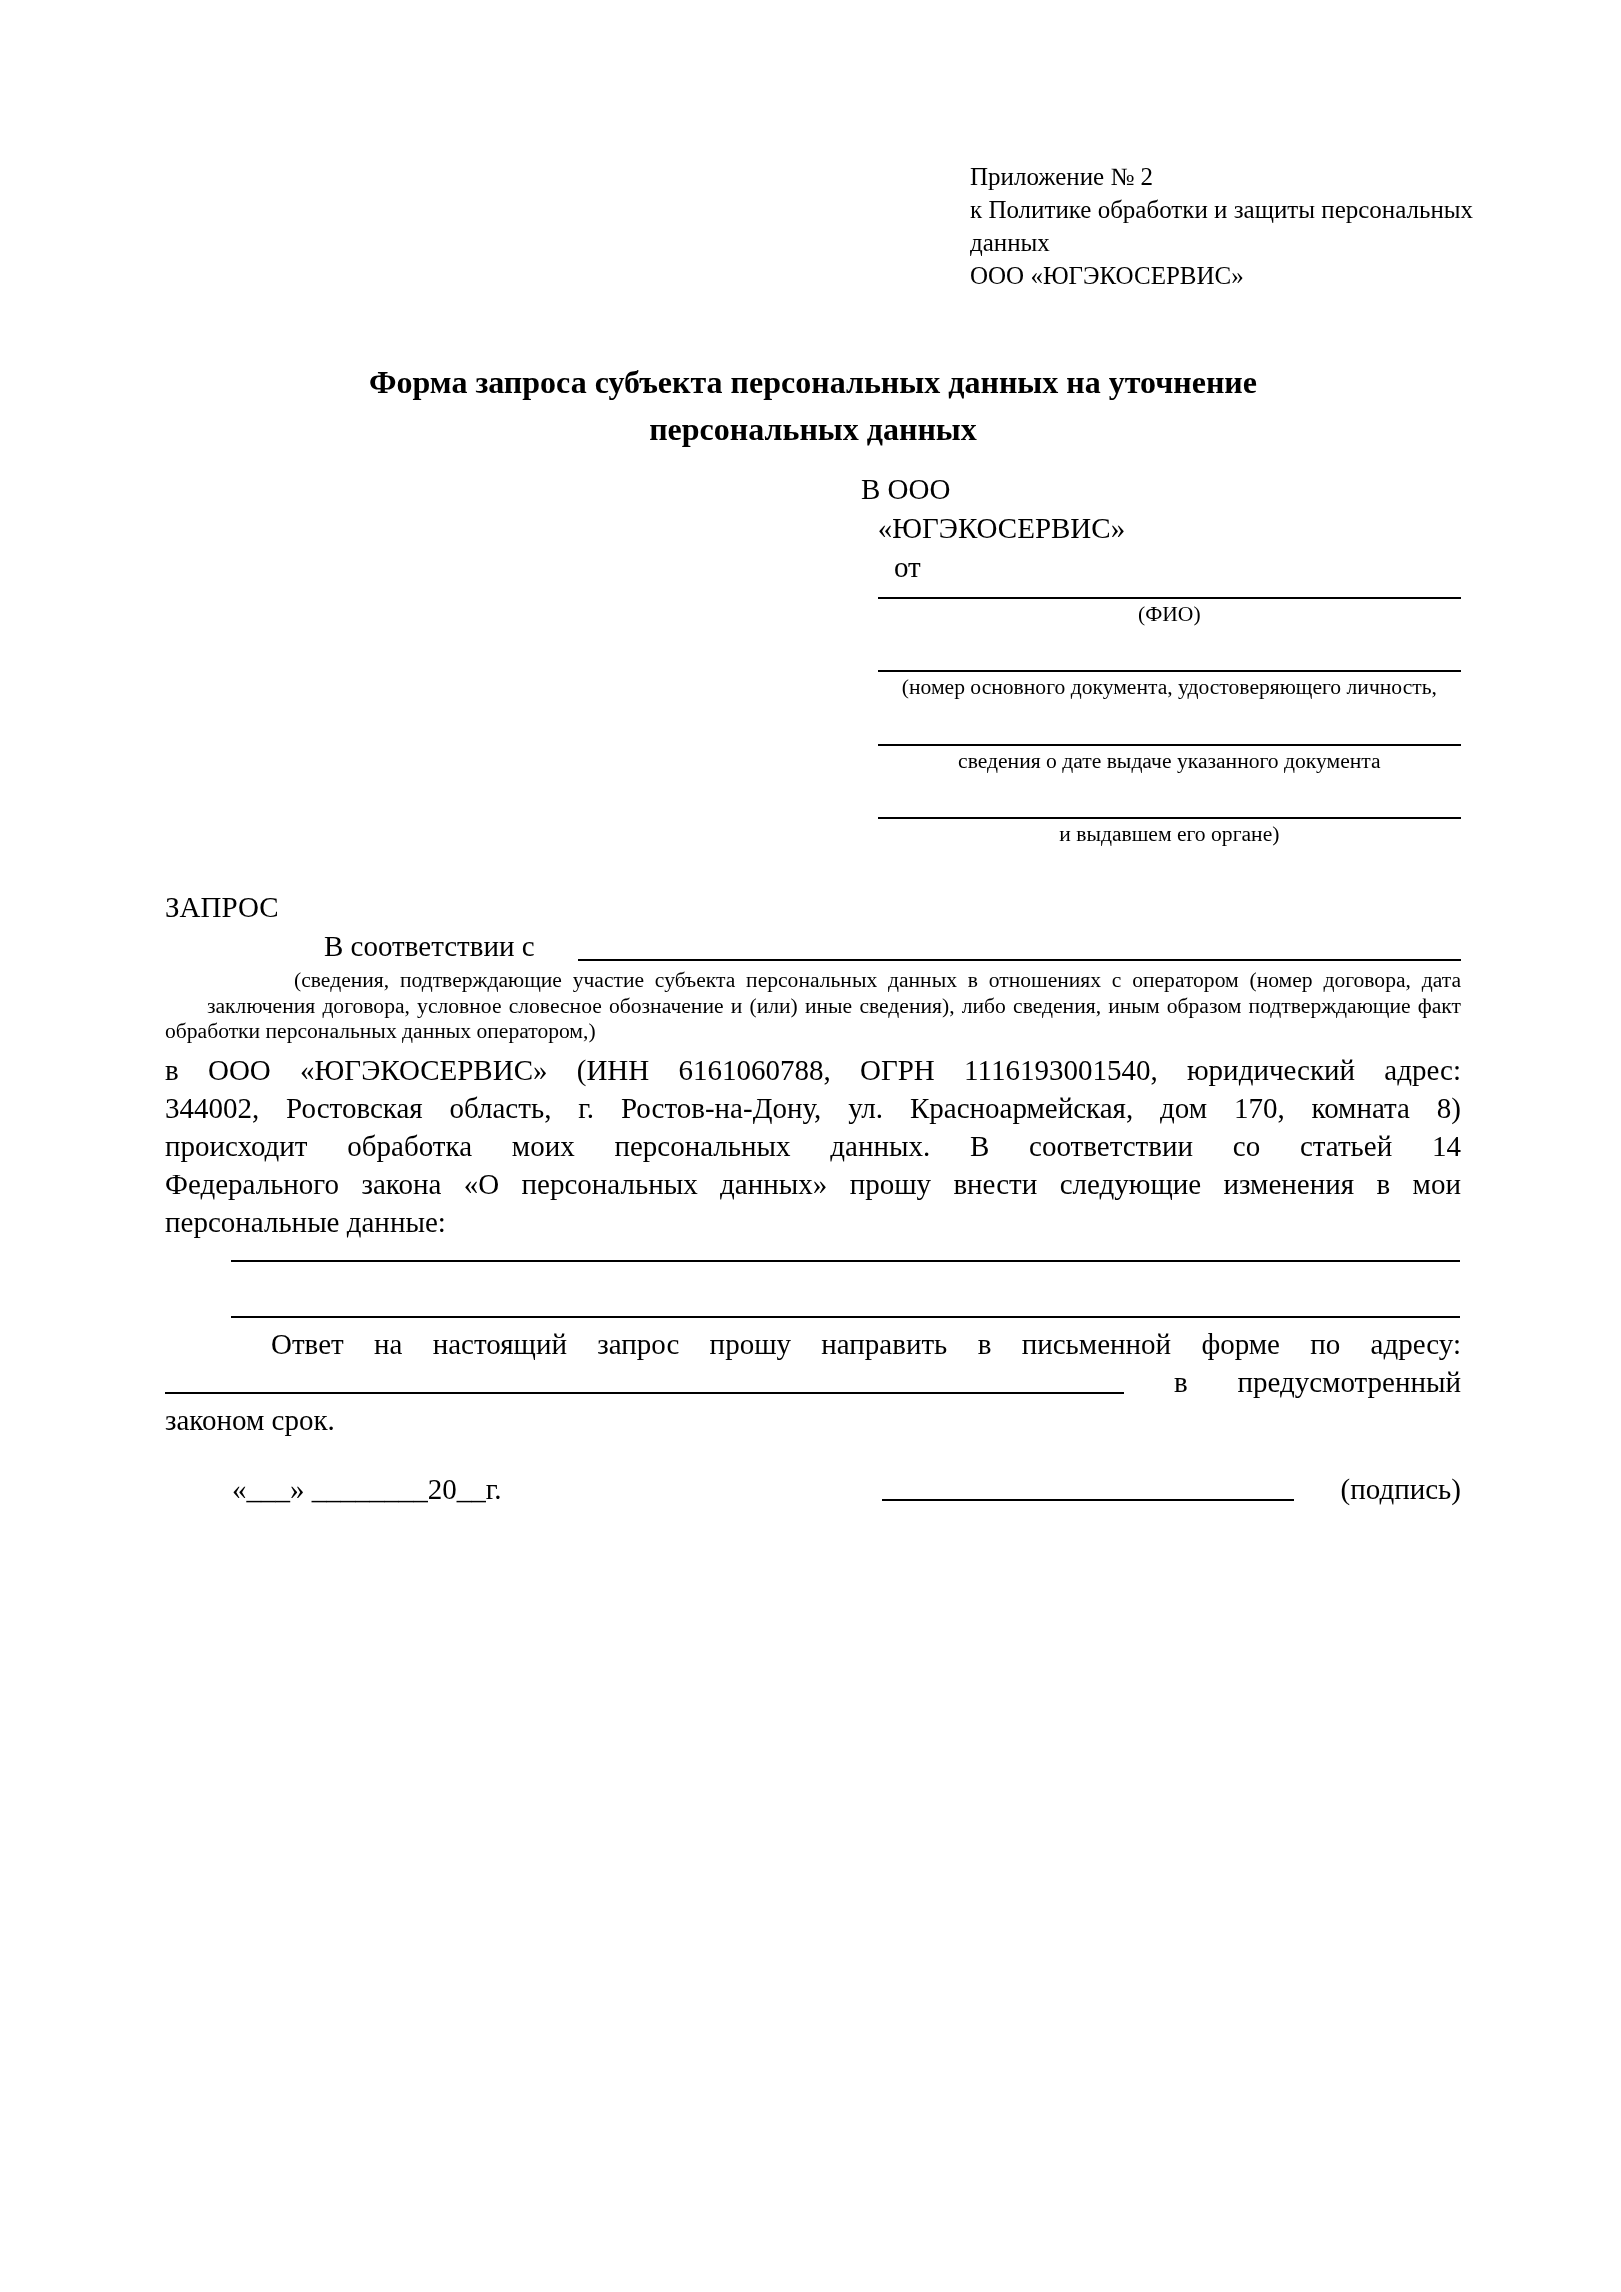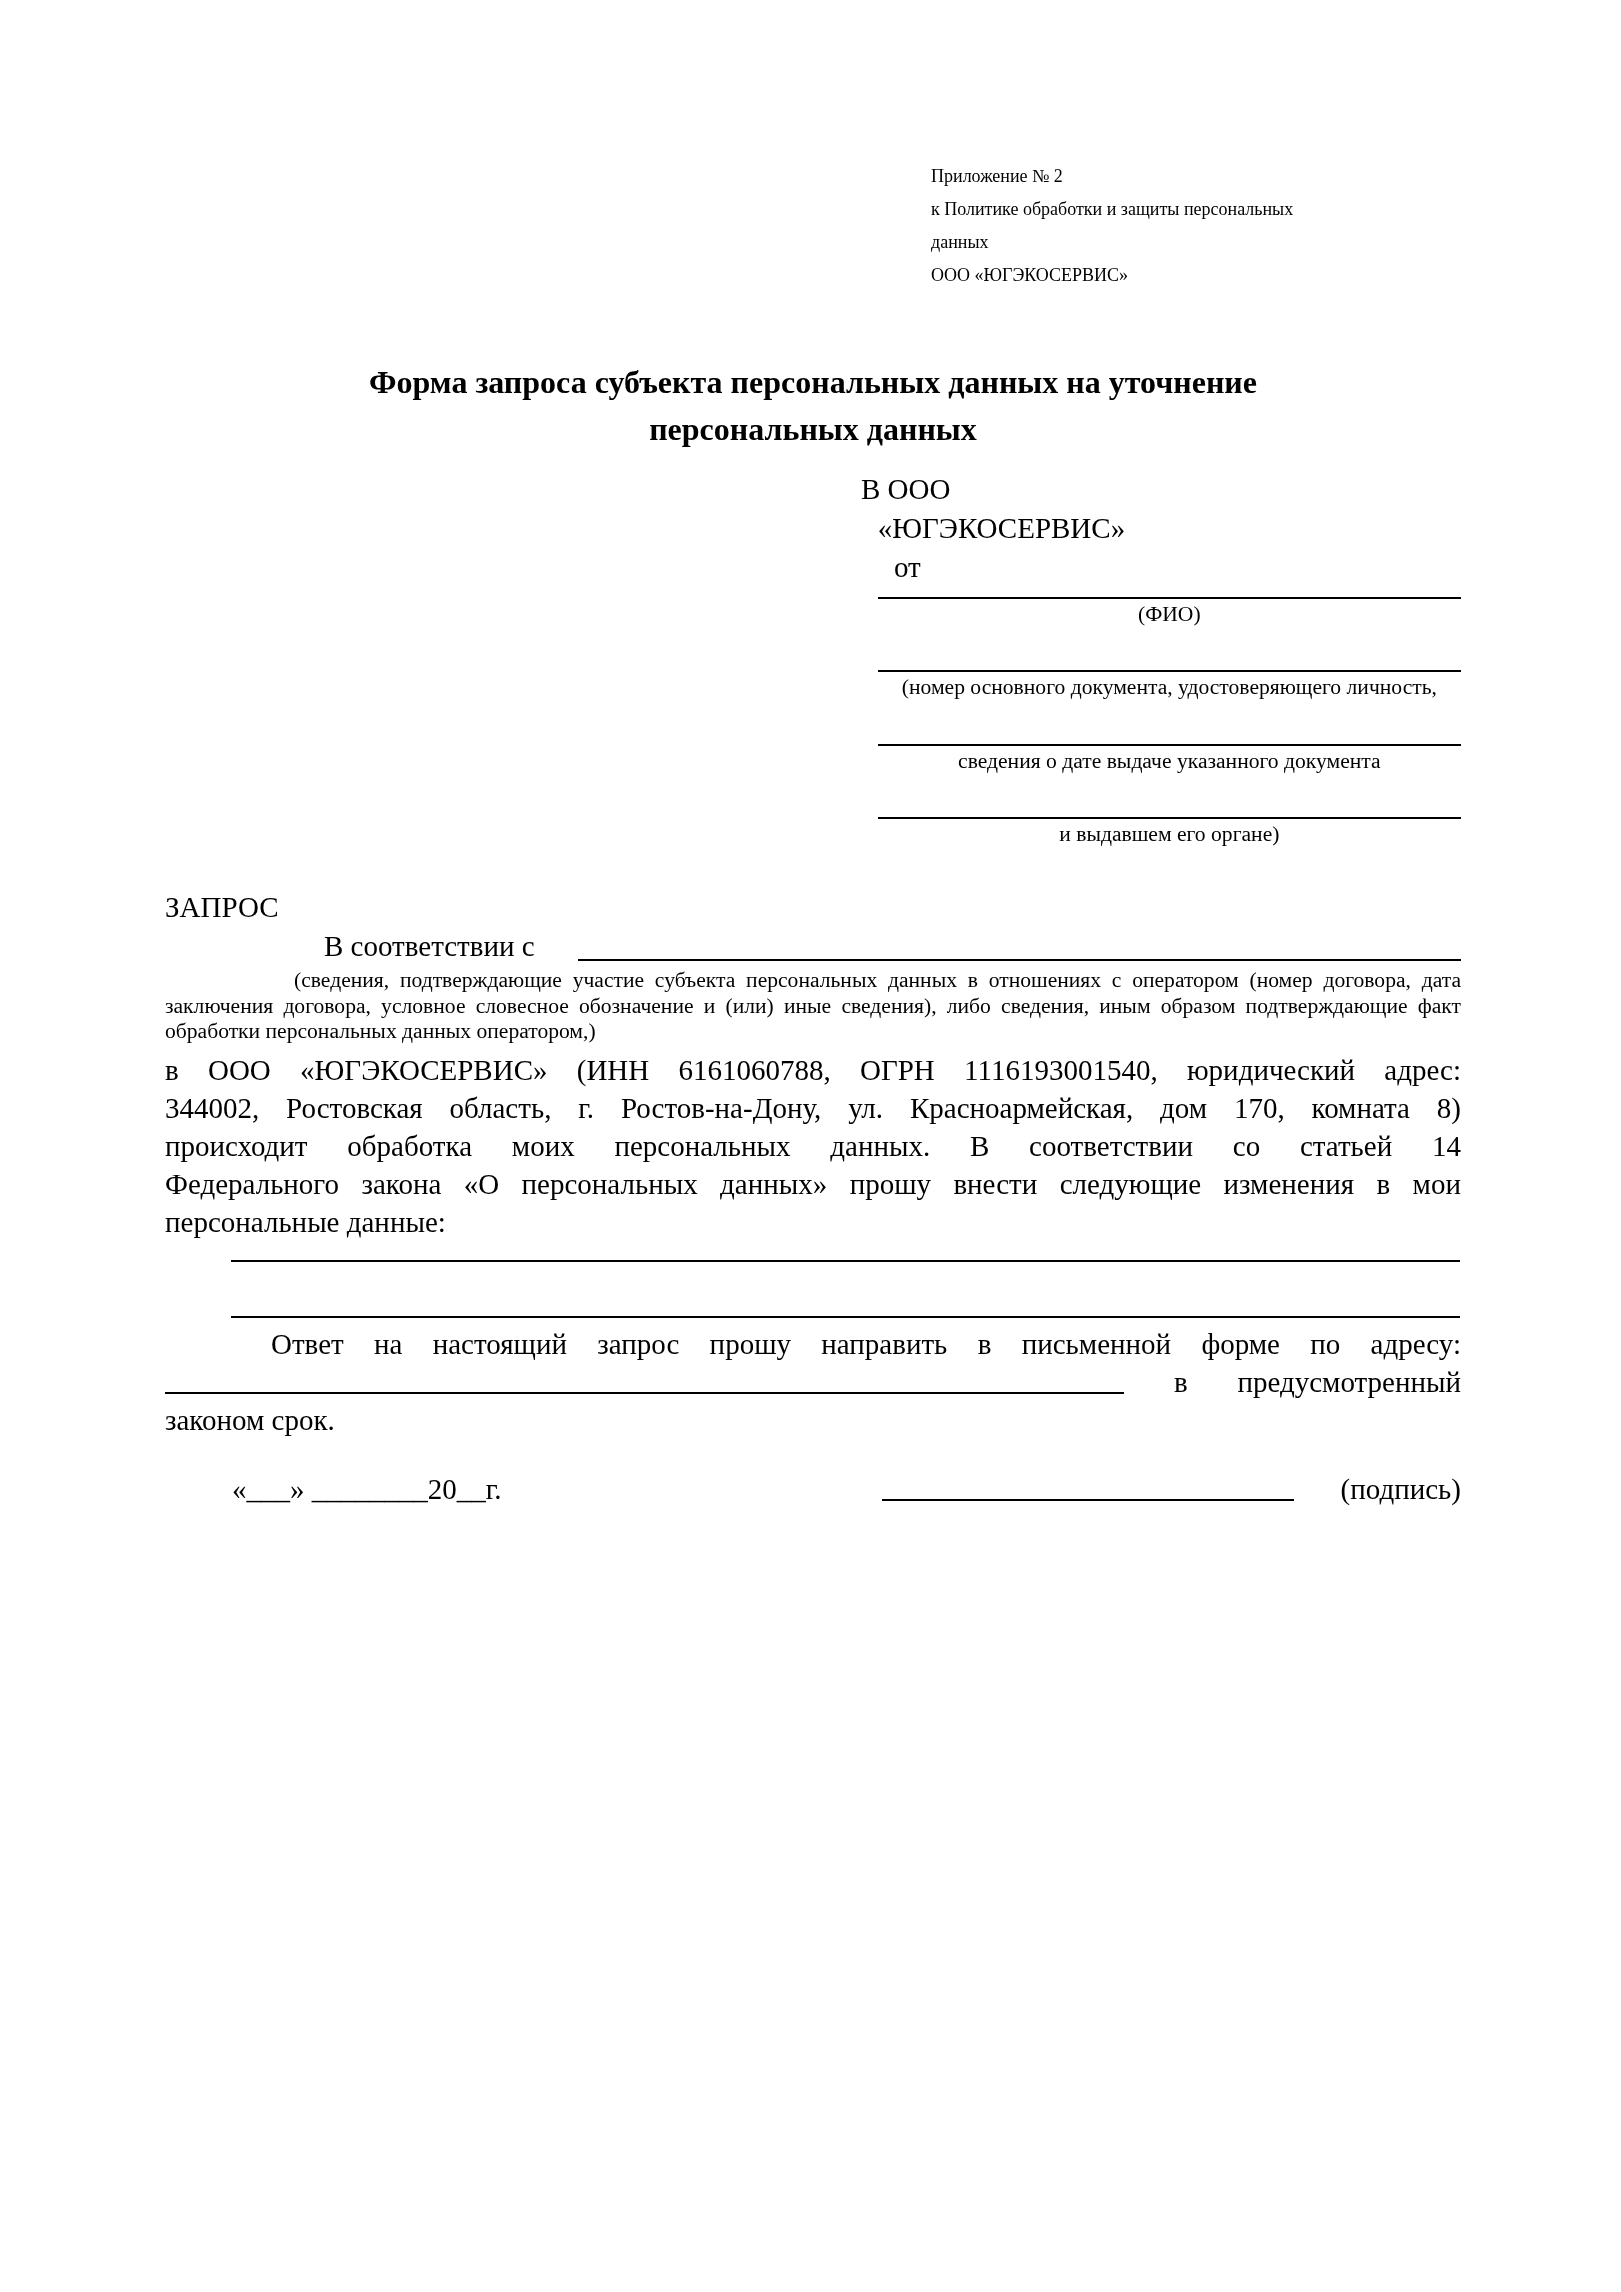--- a/index.html
+++ b/index.html
@@ -7,21 +7,21 @@
     position:relative;
     width:1621px; height:2293px;
     margin:0 auto;
     background:#ffffff;
     color:#000000;
     font-family:"Liberation Serif", serif;
     overflow:hidden;
   }
 
   
-  .annex { position:absolute; left:931px; top:160px; font-size:18px; line-height:33px; }
+  .annex { position:absolute; left:970px; top:160px; font-size:25px; line-height:33px; }
 
   
   .doc-title {
     position:absolute; left:165px; top:359px; width:1296px;
     text-align:center; font-weight:bold; font-size:32px; line-height:47px;
   }
 
   
   .recipient { position:absolute; left:861px; top:470px; width:600px; font-size:29px; line-height:39px; }
   .ind1 { padding-left:16.7px; }
@@ -35,21 +35,21 @@
   .zapros { position:absolute; left:165px; top:890px; width:1296px; text-align:left; font-size:29px; line-height:35px; }
 
   
   .basis { position:absolute; left:165px; top:929px; width:1296px; display:flex; font-size:29px; line-height:35px;gap:32px; }
   .basis-lead { padding-left:159px; white-space:nowrap; padding-right:11.8px; }
   .basis-fill { flex:1; border-bottom:2.9px solid #000; margin-bottom:2.9px; }
 
   
   .note { position:absolute; left:165px; top:968px; width:1296px; font-size:21.6px; line-height:25.5px; }
   .note .l1 { text-indent:129px; text-align:justify; text-align-last:justify; }
-  .note .l2 { text-align:justify; text-align-last:justify; }
+  .note .l2 { text-align:justify; text-align-last:justify;margin-left:42px; }
 
   
   .bodytext { position:absolute; left:165px; top:1051px; width:1296px; font-size:29px; line-height:38px; }
   .jl { text-align:justify; text-align-last:justify; }
 
   
   .blank-rule { position:absolute; left:231px; width:1229px; height:0; border-top:2.9px solid #000; }
   .blank-rule.r1 { top:1260px; }
   .blank-rule.r2 { top:1316px; }
 

